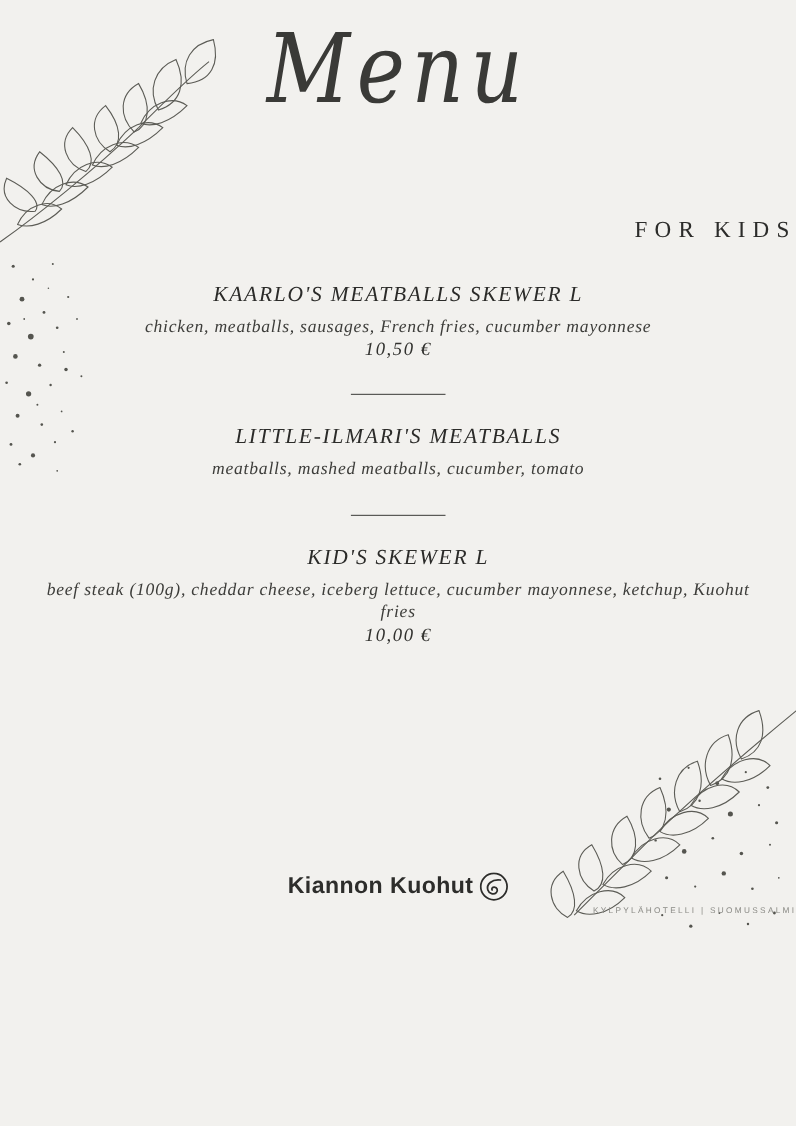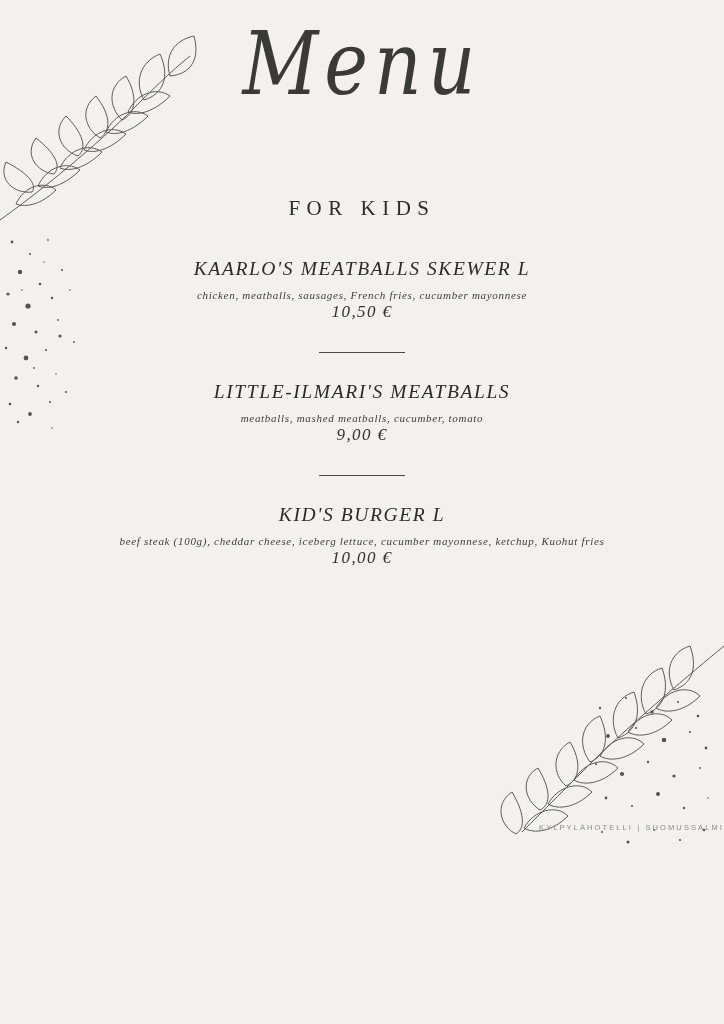--- a/index.html
+++ b/index.html
@@ -72,21 +72,21 @@
     color: #3a3a37;
     line-height: 1;
     transform: scaleY(1.18);
   }
 
   .section-title {
     position: absolute;
     top: 196px;
     left: 0;
     width: 100%;
-    text-align: center;
+    text-align: right;
     font-family: "Liberation Serif", serif;
     font-size: 21px;
     letter-spacing: 6.5px;
     font-weight: 400;
     color: #2c2c2a;
   }
 
   
   .items {
     position: absolute;
@@ -106,21 +106,21 @@
     font-size: 19.5px;
     letter-spacing: 1.6px;
     color: #2b2b29;
     margin: 0 0 8px 0;
     white-space: nowrap;
   }
 
   .item-desc {
     font-family: "Liberation Serif", serif;
     font-style: italic;
-    font-size: 11px;
+    font-size: 16px;
     letter-spacing: 0.7px;
     color: #3d3d3a;
     margin: 0 auto;
     line-height: 1.28;
     max-width: 660px;
   }
 
   .item-price {
     font-family: "Liberation Serif", serif;
     font-style: italic;
@@ -292,30 +292,38 @@
       <div class="item-name">KAARLO'S MEATBALLS SKEWER L</div>
       <div class="item-desc">chicken, meatballs, sausages, French fries, cucumber mayonnese</div>
       <div class="item-price">10,50 €</div>
     </div>
 
     <div class="divider"></div>
 
     <div class="item">
       <div class="item-name">LITTLE-ILMARI'S MEATBALLS</div>
       <div class="item-desc">meatballs, mashed meatballs, cucumber, tomato</div>
-      <div class="item-price">9,00 €</div>
     </div>
 
     <div class="divider"></div>
 
     <div class="item">
-      <div class="item-name">KID'S BURGER L</div>
+      <div class="item-name">KID'S SKEWER L</div>
       <div class="item-desc">beef steak (100g), cheddar cheese, iceberg lettuce, cucumber mayonnese, ketchup, Kuohut fries</div>
       <div class="item-price">10,00 €</div>
     </div>
 
   </div>
 
   <div class="logo">
+    <div class="logo-row">
+      <span class="logo-name">Kiannon Kuohut</span>
+      <span class="logo-mark">
+        <svg viewBox="0 0 26 26" width="26" height="26" xmlns="http://www.w3.org/2000/svg">
+          <circle cx="13" cy="13" r="12" fill="none" stroke="#2d2d2b" stroke-width="1.6"></circle>
+          <path d="M19 7 C 11 6, 6 11, 7.5 16 C 8.6 19.6, 13 20.6, 15.2 18.4 C 17 16.6, 16 13.6, 13.4 13.4 C 11.6 13.3, 10.6 14.8, 11.4 16" fill="none" stroke="#2d2d2b" stroke-width="1.6" stroke-linecap="round"></path>
+        </svg>
+      </span>
+    </div>
     <div class="logo-sub">KYLPYLÄHOTELLI | SUOMUSSALMI</div>
   </div>
 
 </div>
 
 </body></html>

